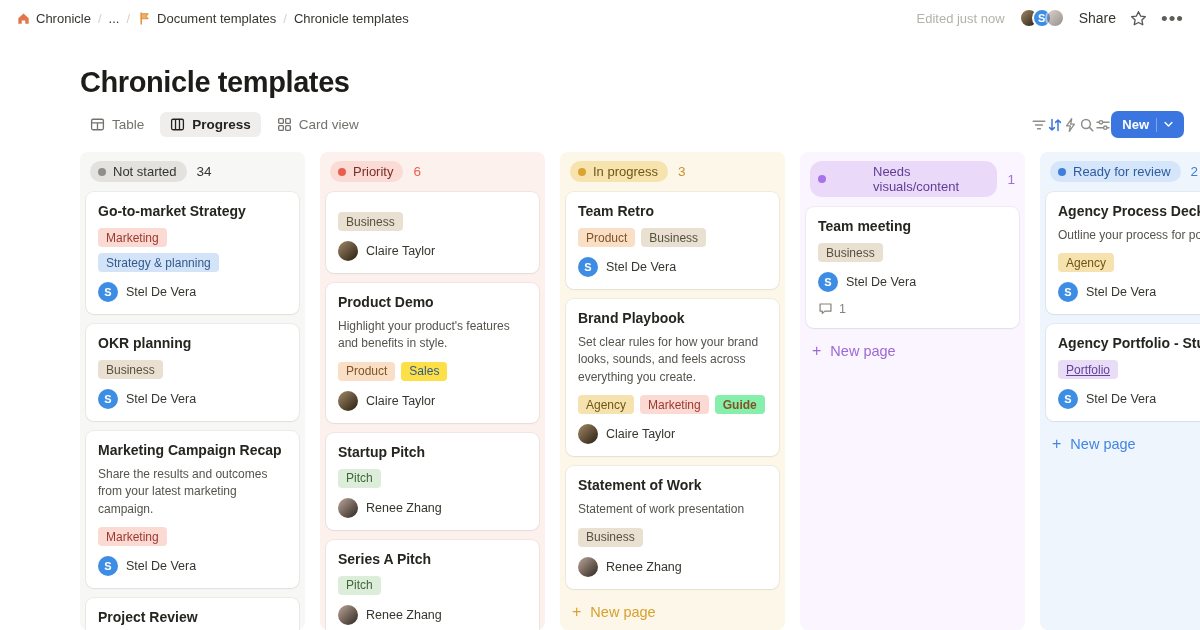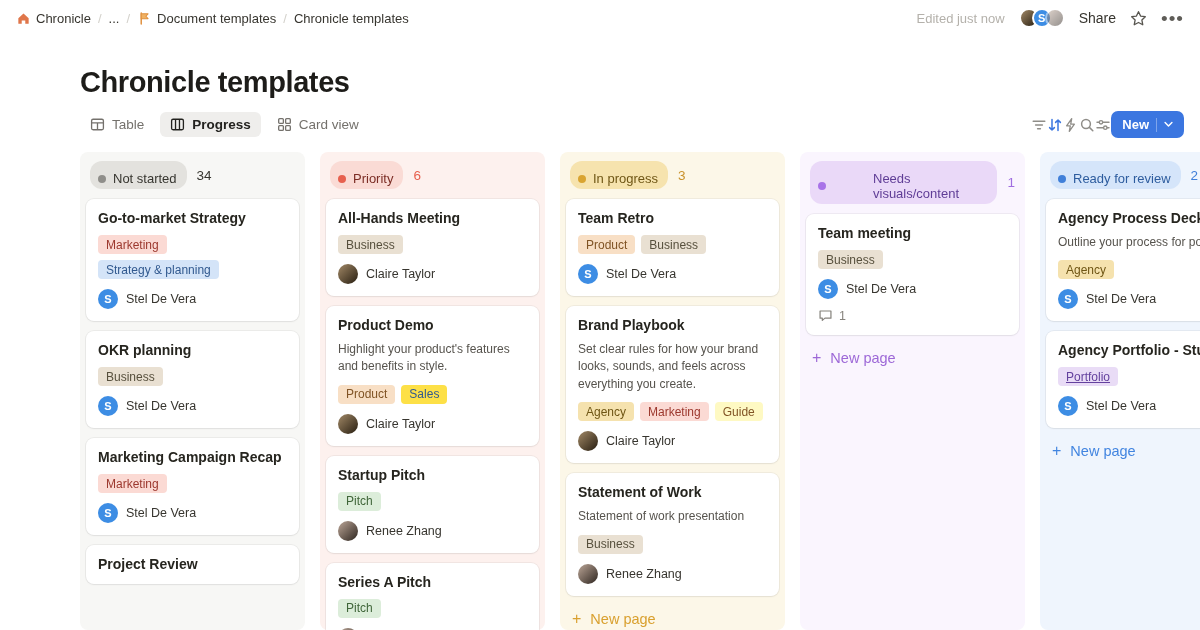--- a/index.html
+++ b/index.html
@@ -33,21 +33,21 @@
   .tool-icon.active { color:#3b76e0; }
   .new-btn { display:flex; align-items:center; gap:7px; background:#3b76e0; color:#fff;
              border:none; border-radius:7px; padding:6px 11px; font-size:13px; font-weight:700;
              font-family:inherit; cursor:pointer; }
   .new-btn .divider { width:1px; height:14px; background:rgba(255,255,255,0.35); }
 
   
   .board { margin-top:14px; padding-left:80px; display:flex; gap:15px; height:478px; overflow:hidden; }
   .board-column { flex:none; width:225px; border-radius:8px; display:flex; flex-direction:column; }
   .col-header { display:flex; align-items:center; gap:10px; padding:9px 10px 5px; }
-  .status-pill { display:inline-flex; align-items:center; gap:7px; padding:10px 10px 3px 8px;
+  .status-pill { display:inline-flex; align-items:center; gap:7px; padding:3px 10px 3px 8px;
                  border-radius:12px; font-size:13px; font-weight:400; cursor:pointer; }
   .dot { width:8px; height:8px; border-radius:50%; flex:none; }
   .col-count { font-size:13.5px; }
   .cards { padding:5px 6px 0; display:flex; flex-direction:column; gap:10px; }
   .card { background:#fff; border-radius:8px; padding:11px 12px 12px;
           box-shadow:0 0 0 1px rgba(15,15,15,0.05), 0 1px 2px rgba(15,15,15,0.05); cursor:pointer; }
   .card-title { font-size:14px; font-weight:700; color:#26251f; white-space:nowrap; overflow:hidden; }
   .card-desc { margin-top:8px; font-size:12px; line-height:1.45; color:#56534d; }
   .card-desc.nowrap { white-space:nowrap; overflow:visible; }
   .card-tags { margin-top:9px; display:flex; gap:6px; flex-wrap:wrap; }
@@ -211,20 +211,21 @@
           <div class="card-tags">
             <span class="tag" style="background: rgb(233, 224, 210); color: rgb(87, 80, 61);">Business</span>
           </div>
           <div class="card-assignee">
             <span class="avatar" style="background: rgb(61, 141, 228);">S</span>
             <span>Stel De Vera</span>
           </div>
         </div>
         <div class="card">
           <div class="card-title">Marketing Campaign Recap</div>
+          <div class="card-desc">Share the results and outcomes from your latest marketing campaign.</div>
           <div class="card-tags">
             <span class="tag" style="background: rgb(251, 218, 212); color: rgb(156, 56, 46);">Marketing</span>
           </div>
           <div class="card-assignee">
             <span class="avatar" style="background: rgb(61, 141, 228);">S</span>
             <span>Stel De Vera</span>
           </div>
         </div>
         <div class="card">
           <div class="card-title">Project Review</div>
@@ -234,21 +235,20 @@
     <div class="board-column" style="background: rgb(253, 241, 238);">
       <div class="col-header">
         <span class="status-pill" style="background: rgb(250, 219, 213); color: rgb(124, 45, 37);">
           <span class="dot" style="background: rgb(231, 96, 78);"></span>
           <span>Priority</span>
         </span>
         <span class="col-count" style="color: rgb(231, 96, 78);">6</span>
       </div>
       <div class="cards">
         <div class="card">
-          <div class="card-title">All-Hands Meeting</div>
           <div class="card-tags">
             <span class="tag" style="background: rgb(233, 224, 210); color: rgb(87, 80, 61);">Business</span>
           </div>
           <div class="card-assignee">
             <span class="avatar" style="background: linear-gradient(135deg, rgb(138, 116, 86) 20%, rgb(44, 34, 20) 95%);"></span>
             <span>Claire Taylor</span>
           </div>
         </div>
         <div class="card">
           <div class="card-title">Product Demo</div>
@@ -303,21 +303,21 @@
             <span class="avatar" style="background: rgb(61, 141, 228);">S</span>
             <span>Stel De Vera</span>
           </div>
         </div>
         <div class="card">
           <div class="card-title">Brand Playbook</div>
           <div class="card-desc">Set clear rules for how your brand looks, sounds, and feels across everything you create.</div>
           <div class="card-tags">
             <span class="tag" style="background: rgb(245, 226, 174); color: rgb(111, 86, 21);">Agency</span>
             <span class="tag" style="background: rgb(251, 218, 212); color: rgb(156, 56, 46);">Marketing</span>
-            <span class="tag" style="background: #fef9c3; color: rgb(129, 84, 37);">Guide</span>
+            <span class="tag" style="background: #86efac; color: rgb(129, 84, 37); font-weight: bold;">Guide</span>
           </div>
           <div class="card-assignee">
             <span class="avatar" style="background: linear-gradient(135deg, rgb(138, 116, 86) 20%, rgb(44, 34, 20) 95%);"></span>
             <span>Claire Taylor</span>
           </div>
         </div>
         <div class="card">
           <div class="card-title">Statement of Work</div>
           <div class="card-desc">Statement of work presentation</div>
           <div class="card-tags">

